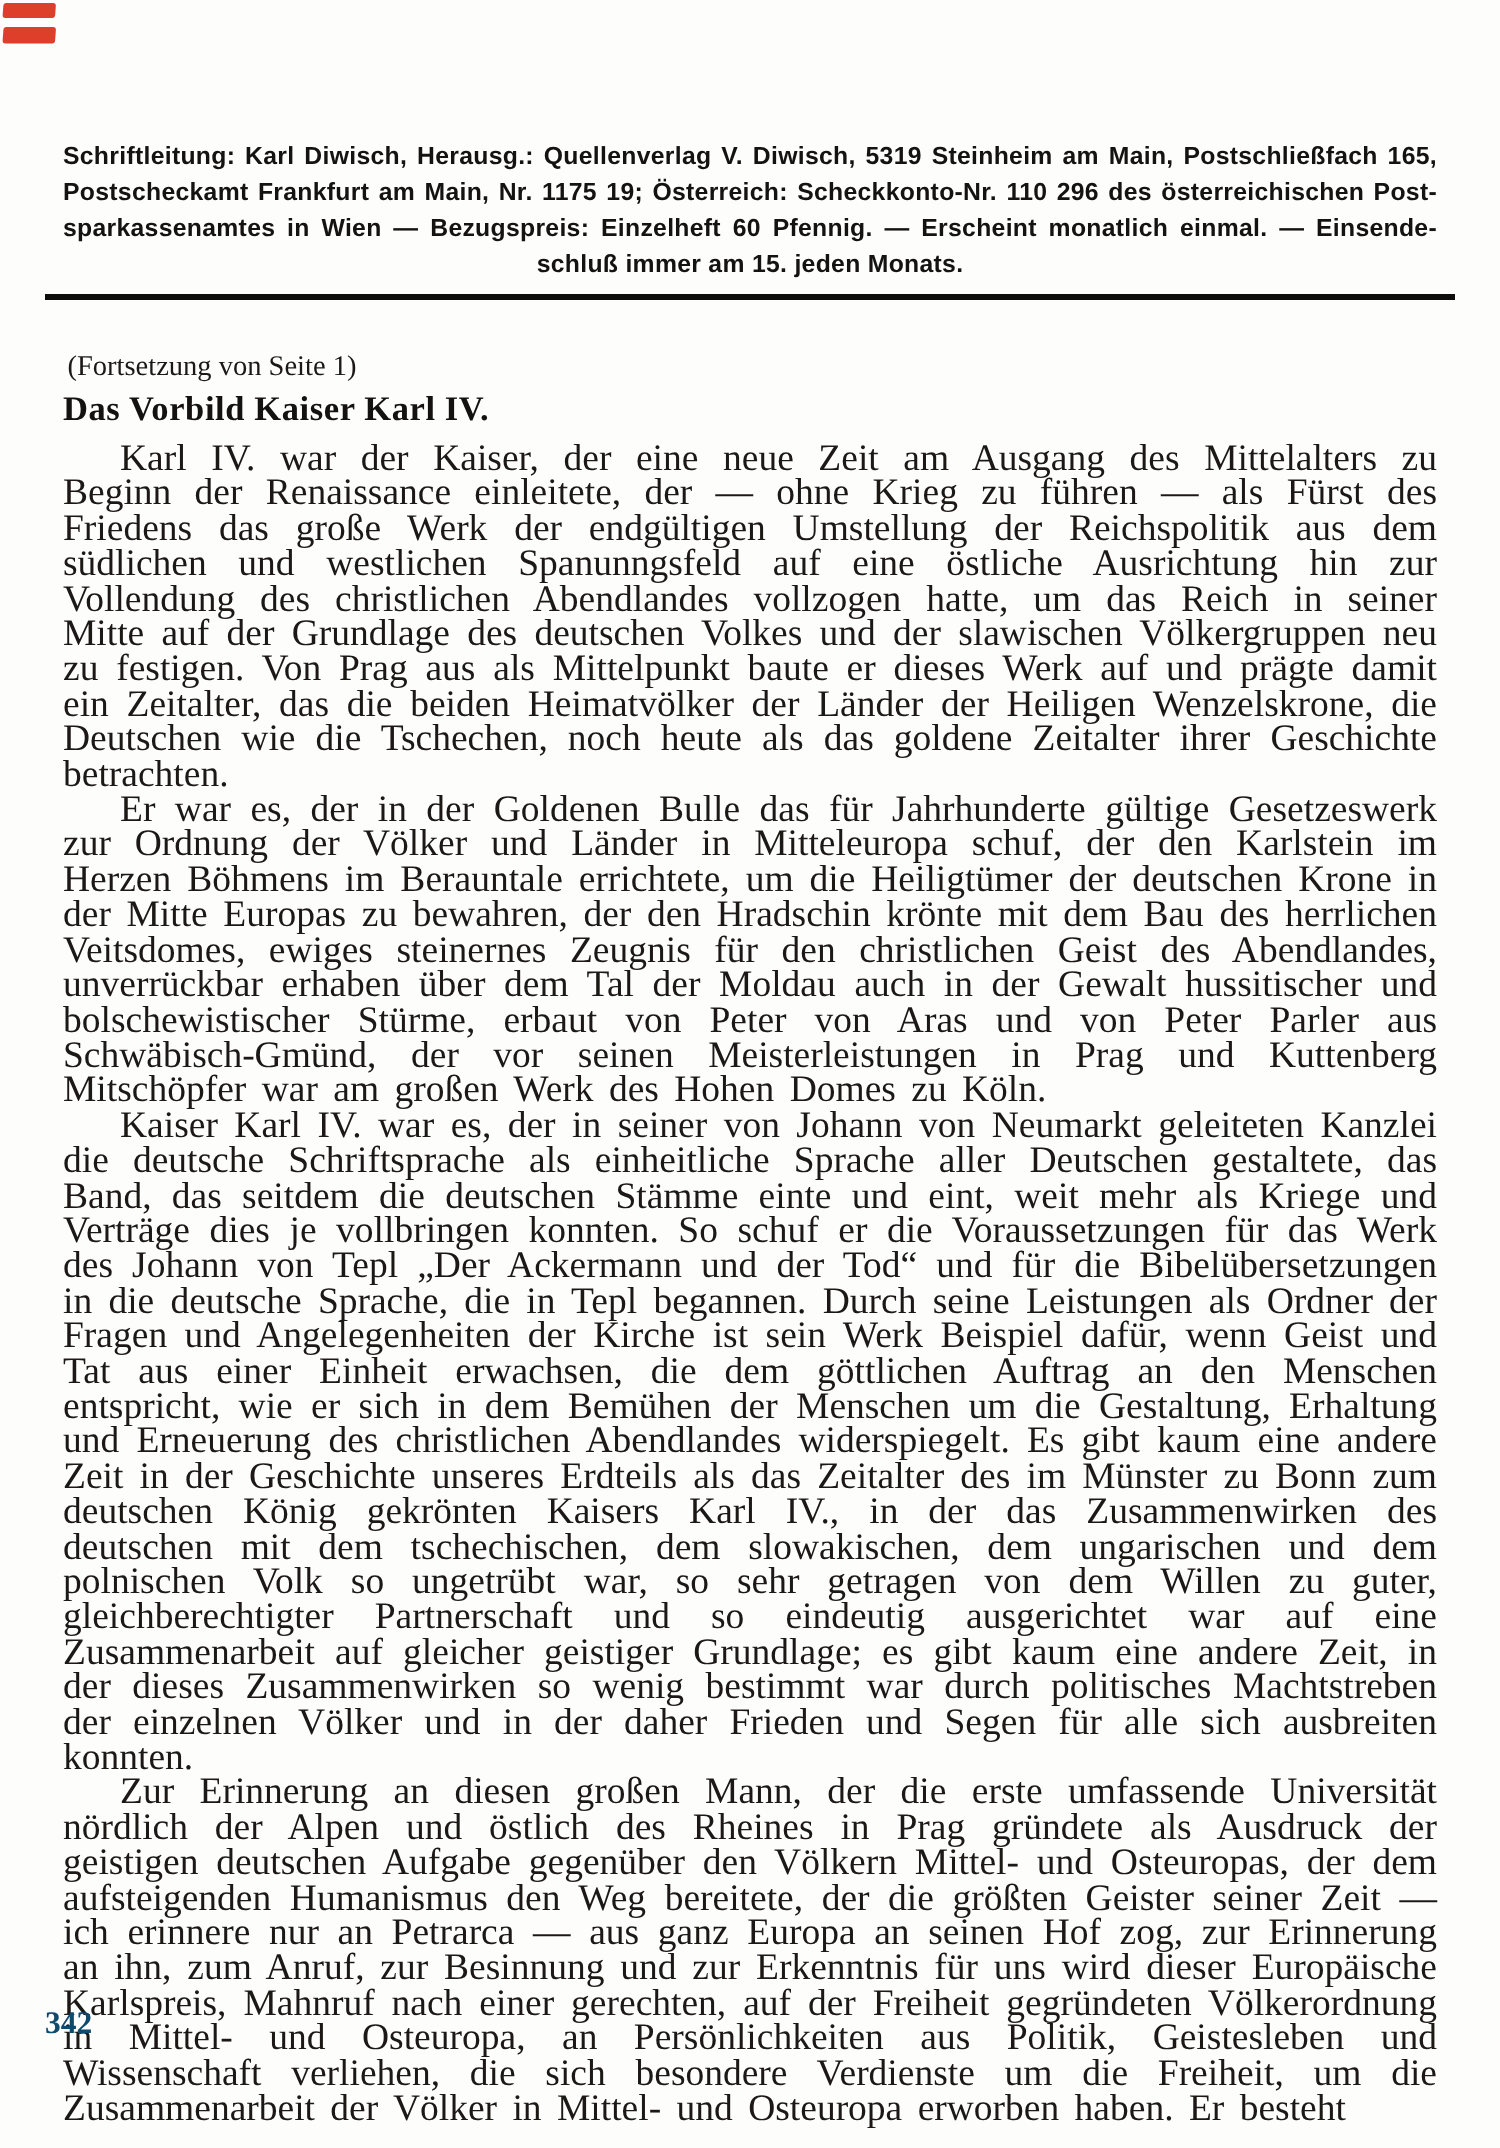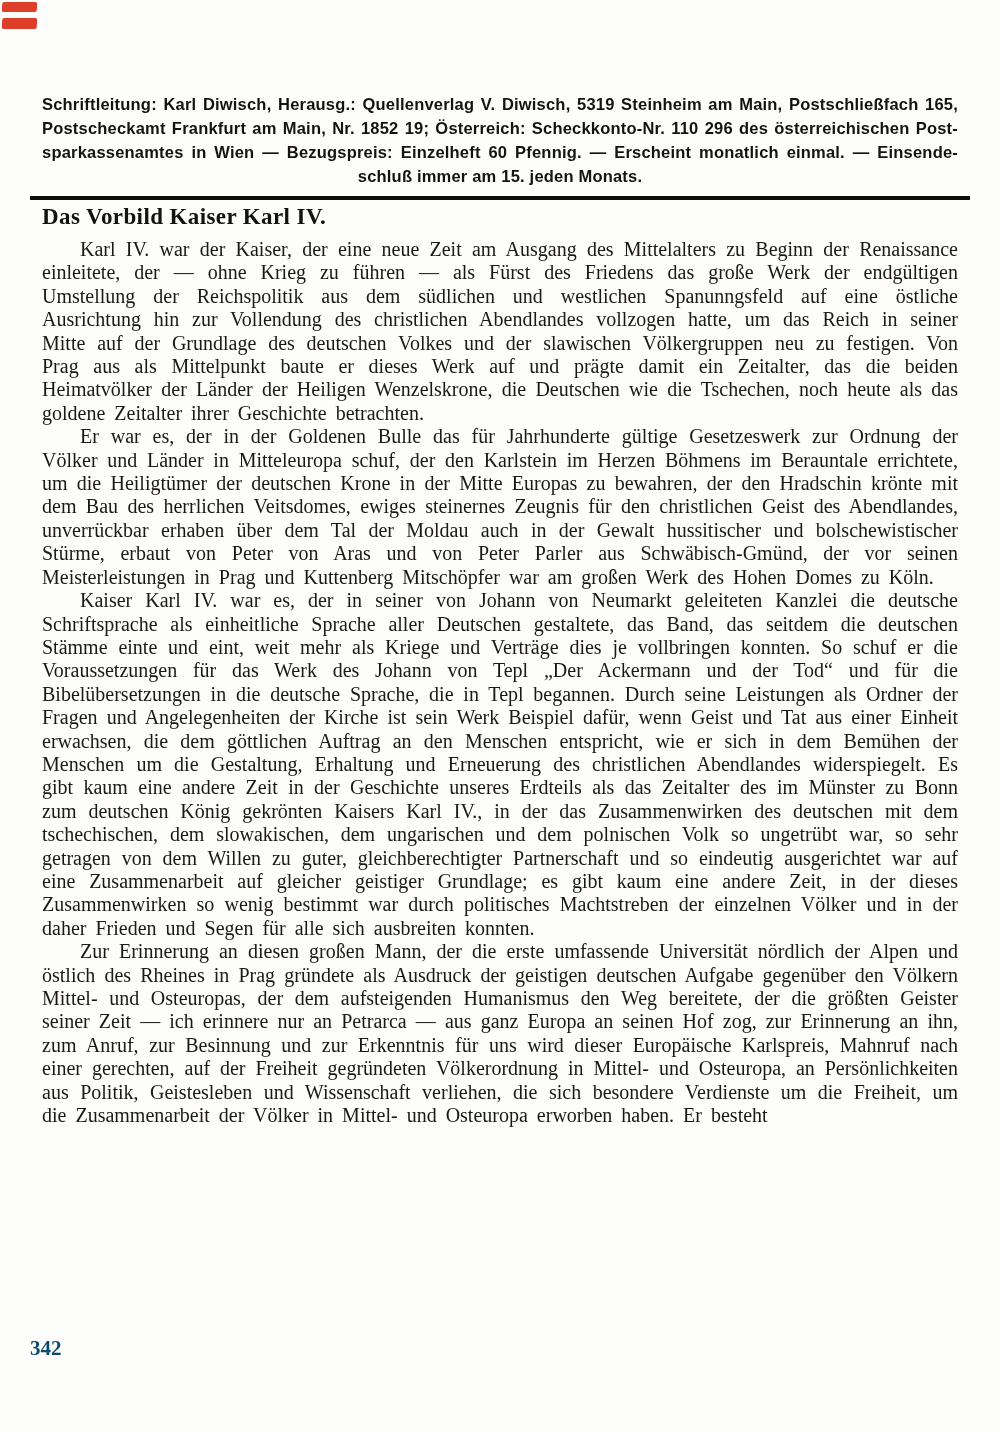--- a/index.html
+++ b/index.html
@@ -67,21 +67,21 @@
     font-family: "Liberation Serif", "DejaVu Serif", serif;
     font-weight: bold;
     font-size: 23px;
     letter-spacing: 0.4px;
     color: #141210;
   }
 
   .article-body {
     margin: 8px 42px 0 42px;
     font-family: "Liberation Serif", "DejaVu Serif", serif;
-    font-size: 20px;
+    font-size: 25px;
     line-height: 23.4px;
     text-align: justify;
     word-spacing: 4px;
     color: #1b1815;
   }
   .article-body p {
     margin: 0;
     padding: 0;
     text-indent: 38px;
   }
@@ -99,27 +99,28 @@
 </head>
 <body>
 
 <div class="page" style="background: rgb(253, 253, 252); color: rgb(27, 24, 21);">
 
   <div class="pen-mark m1" style="background: rgb(221, 63, 43);"></div>
   <div class="pen-mark m2" style="background: rgb(221, 63, 43);"></div>
 
   <header class="masthead">
     <div class="line">Schriftleitung: Karl Diwisch, Herausg.: Quellenverlag V. Diwisch, 5319 Steinheim am Main, Postschließfach 165,</div>
-    <div class="line">Postscheckamt Frankfurt am Main, Nr. 1852 19; Österreich: Scheckkonto-Nr. 110 296 des österreichischen Post-</div>
+    <div class="line">Postscheckamt Frankfurt am Main, Nr. 1175 19; Österreich: Scheckkonto-Nr. 110 296 des österreichischen Post-</div>
     <div class="line">sparkassenamtes in Wien — Bezugspreis: Einzelheft 60 Pfennig. — Erscheint monatlich einmal. — Einsende-</div>
     <div class="line centered">schluß immer am 15. jeden Monats.</div>
   </header>
 
   <hr class="rule">
 
+  <div class="continuation">(Fortsetzung von Seite 1)</div>
 
   <h1 class="article-title">Das Vorbild Kaiser Karl IV.</h1>
 
   <div class="article-body">
     <p>Karl IV. war der Kaiser, der eine neue Zeit am Ausgang des Mittelalters zu Beginn der Renaissance einleitete, der — ohne Krieg zu führen — als Fürst des Friedens das große Werk der endgültigen Umstellung der Reichspolitik aus dem südlichen und westlichen Spanunngsfeld auf eine östliche Ausrichtung hin zur Vollendung des christlichen Abendlandes vollzogen hatte, um das Reich in seiner Mitte auf der Grundlage des deutschen Volkes und der slawischen Völkergruppen neu zu festigen. Von Prag aus als Mittelpunkt baute er dieses Werk auf und prägte damit ein Zeitalter, das die beiden Heimatvölker der Länder der Heiligen Wenzelskrone, die Deutschen wie die Tschechen, noch heute als das goldene Zeitalter ihrer Geschichte betrachten.</p>
     <p>Er war es, der in der Goldenen Bulle das für Jahrhunderte gültige Gesetzeswerk zur Ordnung der Völker und Länder in Mitteleuropa schuf, der den Karlstein im Herzen Böhmens im Berauntale errichtete, um die Heiligtümer der deutschen Krone in der Mitte Europas zu bewahren, der den Hradschin krönte mit dem Bau des herrlichen Veitsdomes, ewiges steinernes Zeugnis für den christlichen Geist des Abendlandes, unverrückbar erhaben über dem Tal der Moldau auch in der Gewalt hussitischer und bolschewistischer Stürme, erbaut von Peter von Aras und von Peter Parler aus Schwäbisch-Gmünd, der vor seinen Meisterleistungen in Prag und Kuttenberg Mitschöpfer war am großen Werk des Hohen Domes zu Köln.</p>
     <p>Kaiser Karl IV. war es, der in seiner von Johann von Neumarkt geleiteten Kanzlei die deutsche Schriftsprache als einheitliche Sprache aller Deutschen gestaltete, das Band, das seitdem die deutschen Stämme einte und eint, weit mehr als Kriege und Verträge dies je vollbringen konnten. So schuf er die Voraussetzungen für das Werk des Johann von Tepl „Der Ackermann und der Tod“ und für die Bibelübersetzungen in die deutsche Sprache, die in Tepl begannen. Durch seine Leistungen als Ordner der Fragen und Angelegenheiten der Kirche ist sein Werk Beispiel dafür, wenn Geist und Tat aus einer Einheit erwachsen, die dem göttlichen Auftrag an den Menschen entspricht, wie er sich in dem Bemühen der Menschen um die Gestaltung, Erhaltung und Erneuerung des christlichen Abendlandes widerspiegelt. Es gibt kaum eine andere Zeit in der Geschichte unseres Erdteils als das Zeitalter des im Münster zu Bonn zum deutschen König gekrönten Kaisers Karl IV., in der das Zusammenwirken des deutschen mit dem tschechischen, dem slowakischen, dem ungarischen und dem polnischen Volk so ungetrübt war, so sehr getragen von dem Willen zu guter, gleichberechtigter Partnerschaft und so eindeutig ausgerichtet war auf eine Zusammenarbeit auf gleicher geistiger Grundlage; es gibt kaum eine andere Zeit, in der dieses Zusammenwirken so wenig bestimmt war durch politisches Machtstreben der einzelnen Völker und in der daher Frieden und Segen für alle sich ausbreiten konnten.</p>
     <p>Zur Erinnerung an diesen großen Mann, der die erste umfassende Universität nördlich der Alpen und östlich des Rheines in Prag gründete als Ausdruck der geistigen deutschen Aufgabe gegenüber den Völkern Mittel- und Osteuropas, der dem aufsteigenden Humanismus den Weg bereitete, der die größten Geister seiner Zeit — ich erinnere nur an Petrarca — aus ganz Europa an seinen Hof zog, zur Erinnerung an ihn, zum Anruf, zur Besinnung und zur Erkenntnis für uns wird dieser Europäische Karlspreis, Mahnruf nach einer gerechten, auf der Freiheit gegründeten Völkerordnung in Mittel- und Osteuropa, an Persönlichkeiten aus Politik, Geistesleben und Wissenschaft verliehen, die sich besondere Verdienste um die Freiheit, um die Zusammenarbeit der Völker in Mittel- und Osteuropa erworben haben. Er besteht</p>
   </div>
 

